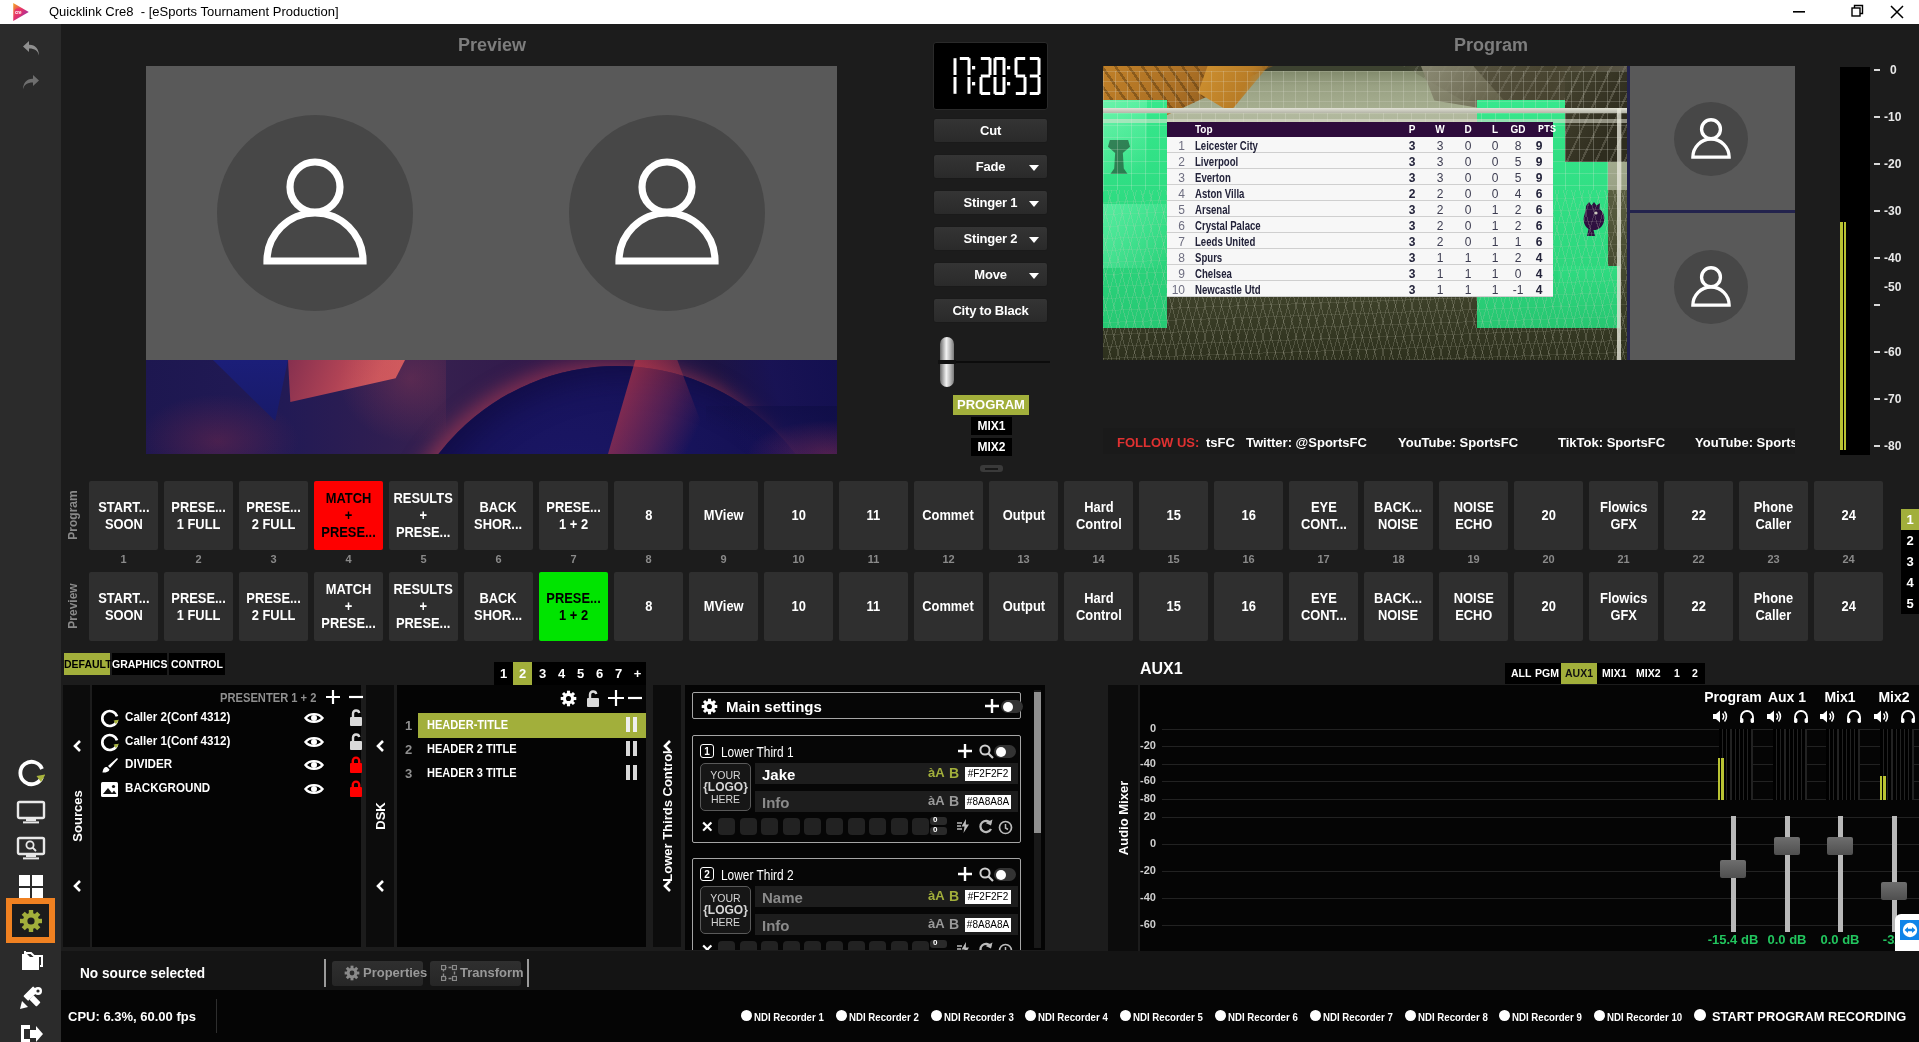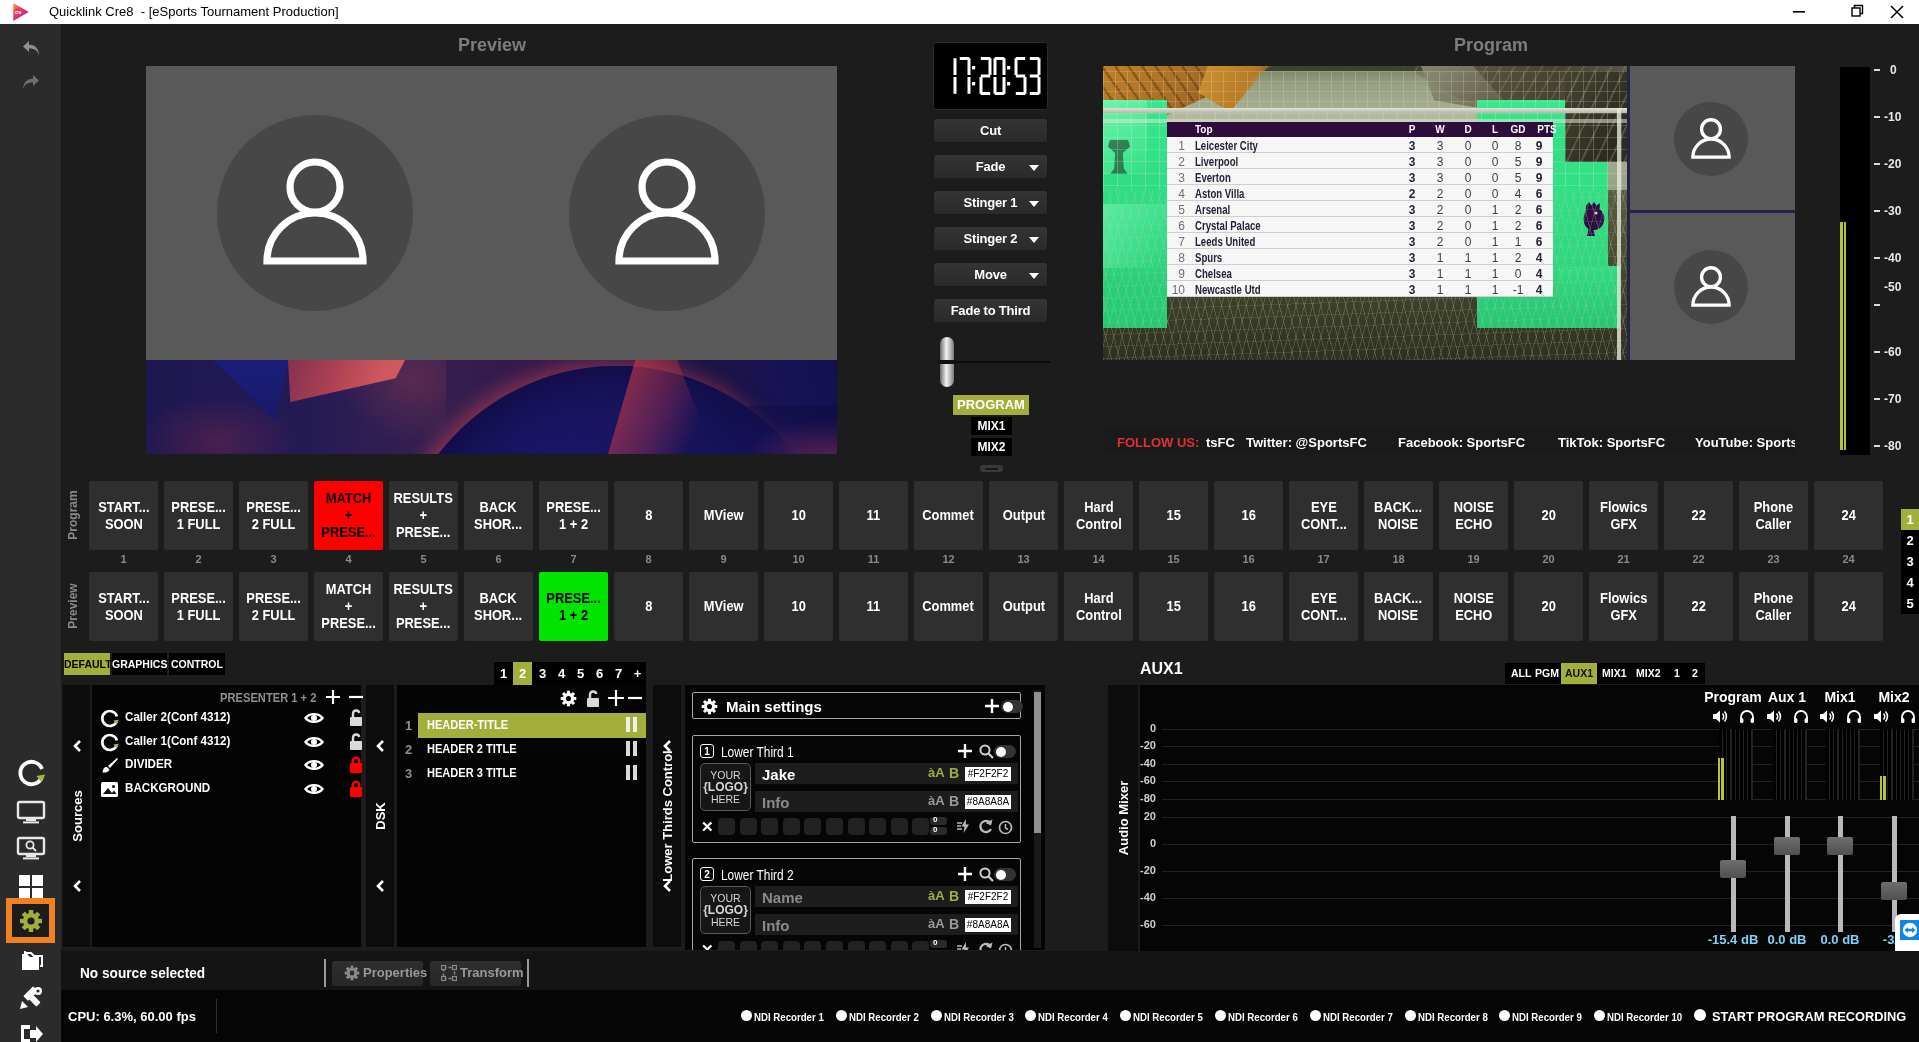--- a/index.html
+++ b/index.html
@@ -29,21 +29,21 @@
 .panel { position:absolute; background:#060606;padding-left:44px; }
 #mainmeter { background:repeating-linear-gradient(90deg, #000 0px, #000 3px, #2e2e2e 3px, #2e2e2e 3.75px); }
 .mtick { position:absolute; width:6px; height:2px; background:#d9d9d9; left:1874px; }
 .mlab { position:absolute; left:1884px; width:34px; font-size:12px; font-weight:bold; color:#e8e8e8; }
 .chanmeter { position:absolute; background:repeating-linear-gradient(90deg, #000 0px, #000 3.1px, #222 3.1px, #222 4.2px); }
 .gridline { position:absolute; height:1px; background:#222222; }
 .mixlab { position:absolute; font-size:11px; font-weight:bold; color:#cfcfcf; text-align:right; width:26px; }
 .fadtrack { position:absolute; width:5px; background:#b9b9b9; }
 .fadknob { position:absolute; width:26px; height:18px; background:linear-gradient(#6e6e6e,#4f4f4f); border-radius:2px; }
 .chanhdr { position:absolute; font-size:14px; font-weight:bold; color:#fff; text-align:center; width:70px; }
-.dblab { position:absolute; font-size:13px; font-weight:bold; color:#7dd3fc; text-align:center; width:70px; }
+.dblab { position:absolute; font-size:13px; font-weight:bold; color:#22c55e; text-align:center; width:70px; }
 
 #ltable { font-size:12px; }
 .trow { position:relative; width:386px; height:16px; background:#f7f7f7; border-bottom:1px solid #cfcfcf; }
 .trow span { position:absolute; top:1.5px; color:#3c3c50; }
 .trow .rk { left:0; width:18px; text-align:right; color:#6e6e80; }
 .trow .nm { left:28px; font-weight:bold; color:#23233a; transform:scaleX(.8); transform-origin:left; white-space:nowrap; }
 .trow .c1 { left:232px; width:26px; text-align:center; font-weight:bold; color:#23233a; }
 .trow .c2 { left:260px; width:26px; text-align:center; }
 .trow .c3 { left:288px; width:26px; text-align:center; }
 .trow .c4 { left:315px; width:26px; text-align:center; }
@@ -225,21 +225,21 @@
           <rect x="1.8" y="35" width="9.4" height="3"></rect>
         </g>
       </g>
     </svg>
   </div>
   <div class="abs tbtn" style="top:118px;">Cut</div>
   <div class="abs tbtn" style="top:154px;">Fade<span class="caret"></span></div>
   <div class="abs tbtn" style="top:190px;">Stinger 1<span class="caret"></span></div>
   <div class="abs tbtn" style="top:226px;">Stinger 2<span class="caret"></span></div>
   <div class="abs tbtn" style="top:262px;">Move<span class="caret"></span></div>
-  <div class="abs tbtn" style="top:298px;">Fade to Third</div>
+  <div class="abs tbtn" style="top:298px;">City to Black</div>
   <div class="abs" style="left:944px;top:361px;width:106px;height:2px;background:#0c0c0c;"></div>
   <div class="abs" style="left:940px;top:337px;width:14px;height:50px;border-radius:7px;background:linear-gradient(90deg,#6a6a6a,#f2f2f2 45%,#b5b5b5 75%,#787878);"></div>
   <div class="abs" style="left:938px;top:360px;width:18px;height:4px;background:#111;"></div>
   <div class="abs" style="left:953px;top:395px;width:76px;height:20px;background:#a2af3b;color:#fff;font-weight:bold;font-size:13px;text-align:center;line-height:20px;">PROGRAM</div>
   <div class="abs" style="left:971px;top:417px;width:41px;height:18px;background:#000;color:#fff;font-weight:bold;font-size:12px;text-align:center;line-height:18px;">MIX1</div>
   <div class="abs" style="left:971px;top:438px;width:41px;height:18px;background:#000;color:#fff;font-weight:bold;font-size:12px;text-align:center;line-height:18px;">MIX2</div>
   <div class="abs" style="left:980px;top:465px;width:23px;height:7px;background:#3a3a3a;border-radius:3px;"></div>
   <div class="abs" style="left:985px;top:468px;width:13px;height:1.5px;background:#191919;"></div>
   <div class="abs" id="progmon">
 
@@ -283,21 +283,21 @@
       <div class="abs" style="left:514px;top:42px;width:4px;height:252px;background:rgba(230,230,218,.8);"></div>
 
       <div class="abs" id="ltable" style="left:64px;top:56px;width:386px;height:185px;">
         <div id="lthead">
           <span style="left:28px;">Top</span>
           <span style="left:232px;width:26px;text-align:center;">P</span>
           <span style="left:260px;width:26px;text-align:center;">W</span>
           <span style="left:288px;width:26px;text-align:center;">D</span>
           <span style="left:315px;width:26px;text-align:center;">L</span>
           <span style="left:338px;width:26px;text-align:center;">GD</span>
-          <span style="left:359px;width:42px;text-align:center;">PTS</span>
+          <span style="left:359px;width:42px;text-align:center;font-family:Liberation Mono, monospace;">PTS</span>
         </div>
         <div class="trow">
           <span class="rk">1</span>
           <span class="nm">Leicester City</span>
           <span class="c1">3</span>
           <span class="c2">3</span>
           <span class="c3">0</span>
           <span class="c4">0</span>
           <span class="c5">8</span>
           <span class="c6">9</span>
@@ -407,21 +407,21 @@
     <svg class="abs" style="left:571px;top:184px;" width="74" height="74" viewBox="0 0 98 98">
       <circle cx="49" cy="36" r="12.5" fill="none" stroke="#fff" stroke-width="4.4"></circle>
       <path d="M25 73 A 24 24 0 0 1 73 73 Z" fill="none" stroke="#fff" stroke-width="4.4"></path>
     </svg>
 
 
     <div class="abs" style="left:0;top:362px;width:692px;height:26px;background:#1a1a1a;overflow:hidden;">
       <div class="abs" style="left:14px;top:7px;font-size:13px;font-weight:bold;color:#e03131;">FOLLOW US:</div>
       <div class="abs" style="left:103px;top:7px;font-size:13px;font-weight:bold;color:#fff;">tsFC</div>
       <div class="abs" style="left:143px;top:7px;font-size:13px;font-weight:bold;color:#fff;">Twitter: @SportsFC</div>
-      <div class="abs" style="left:295px;top:7px;font-size:13px;font-weight:bold;color:#fff;">Facebook: SportsFC</div>
+      <div class="abs" style="left:295px;top:7px;font-size:13px;font-weight:bold;color:#fff;">YouTube: SportsFC</div>
       <div class="abs" style="left:455px;top:7px;font-size:13px;font-weight:bold;color:#fff;">TikTok: SportsFC</div>
       <div class="abs" style="left:592px;top:7px;font-size:13px;font-weight:bold;color:#fff;white-space:nowrap;">YouTube: Sportsl</div>
     </div>
   </div>
 
   <div class="abs" id="mainmeter" style="left:1840px;top:67px;width:30px;height:388px;background:#000;"></div>
   <div class="abs" style="left:1840px;top:222px;width:2.5px;height:228px;background:#b9c333;"></div>
   <div class="abs" style="left:1843.5px;top:222px;width:2.5px;height:228px;background:#b9c333;"></div>
   <div class="abs" id="meterscale" style="left:0;top:0;width:0;height:0;">
     <div class="mtick" style="top:69px;"></div>

